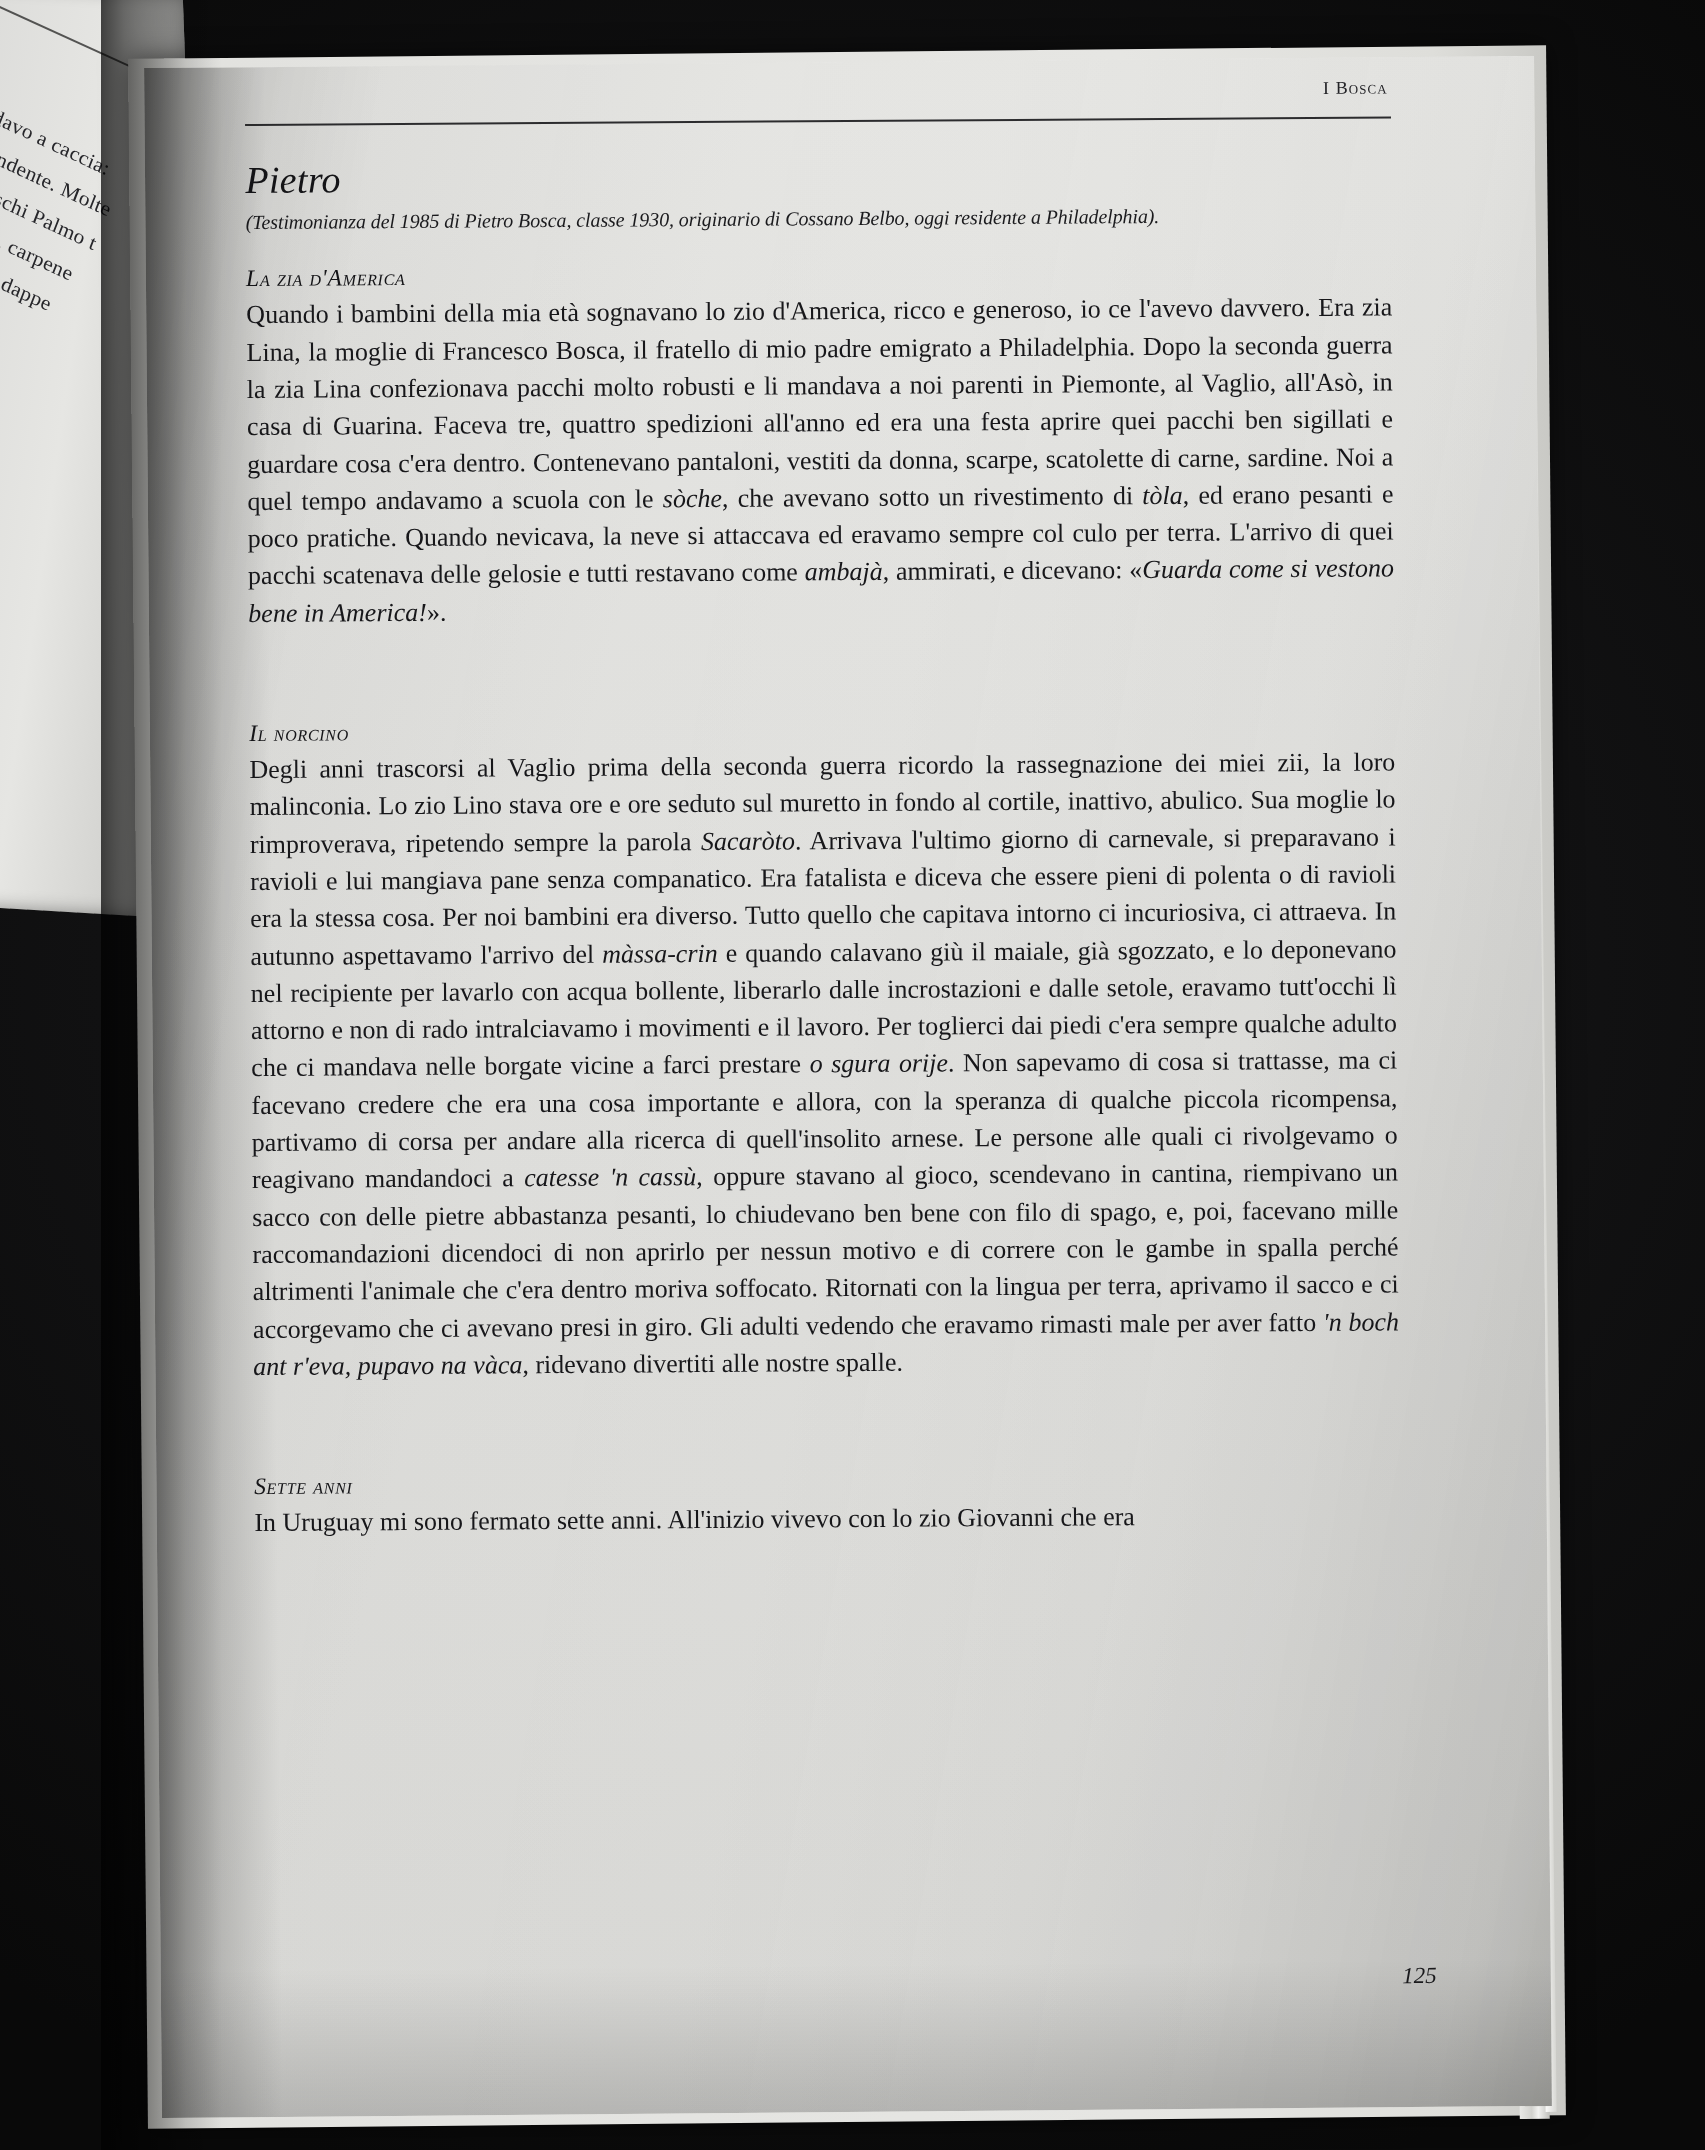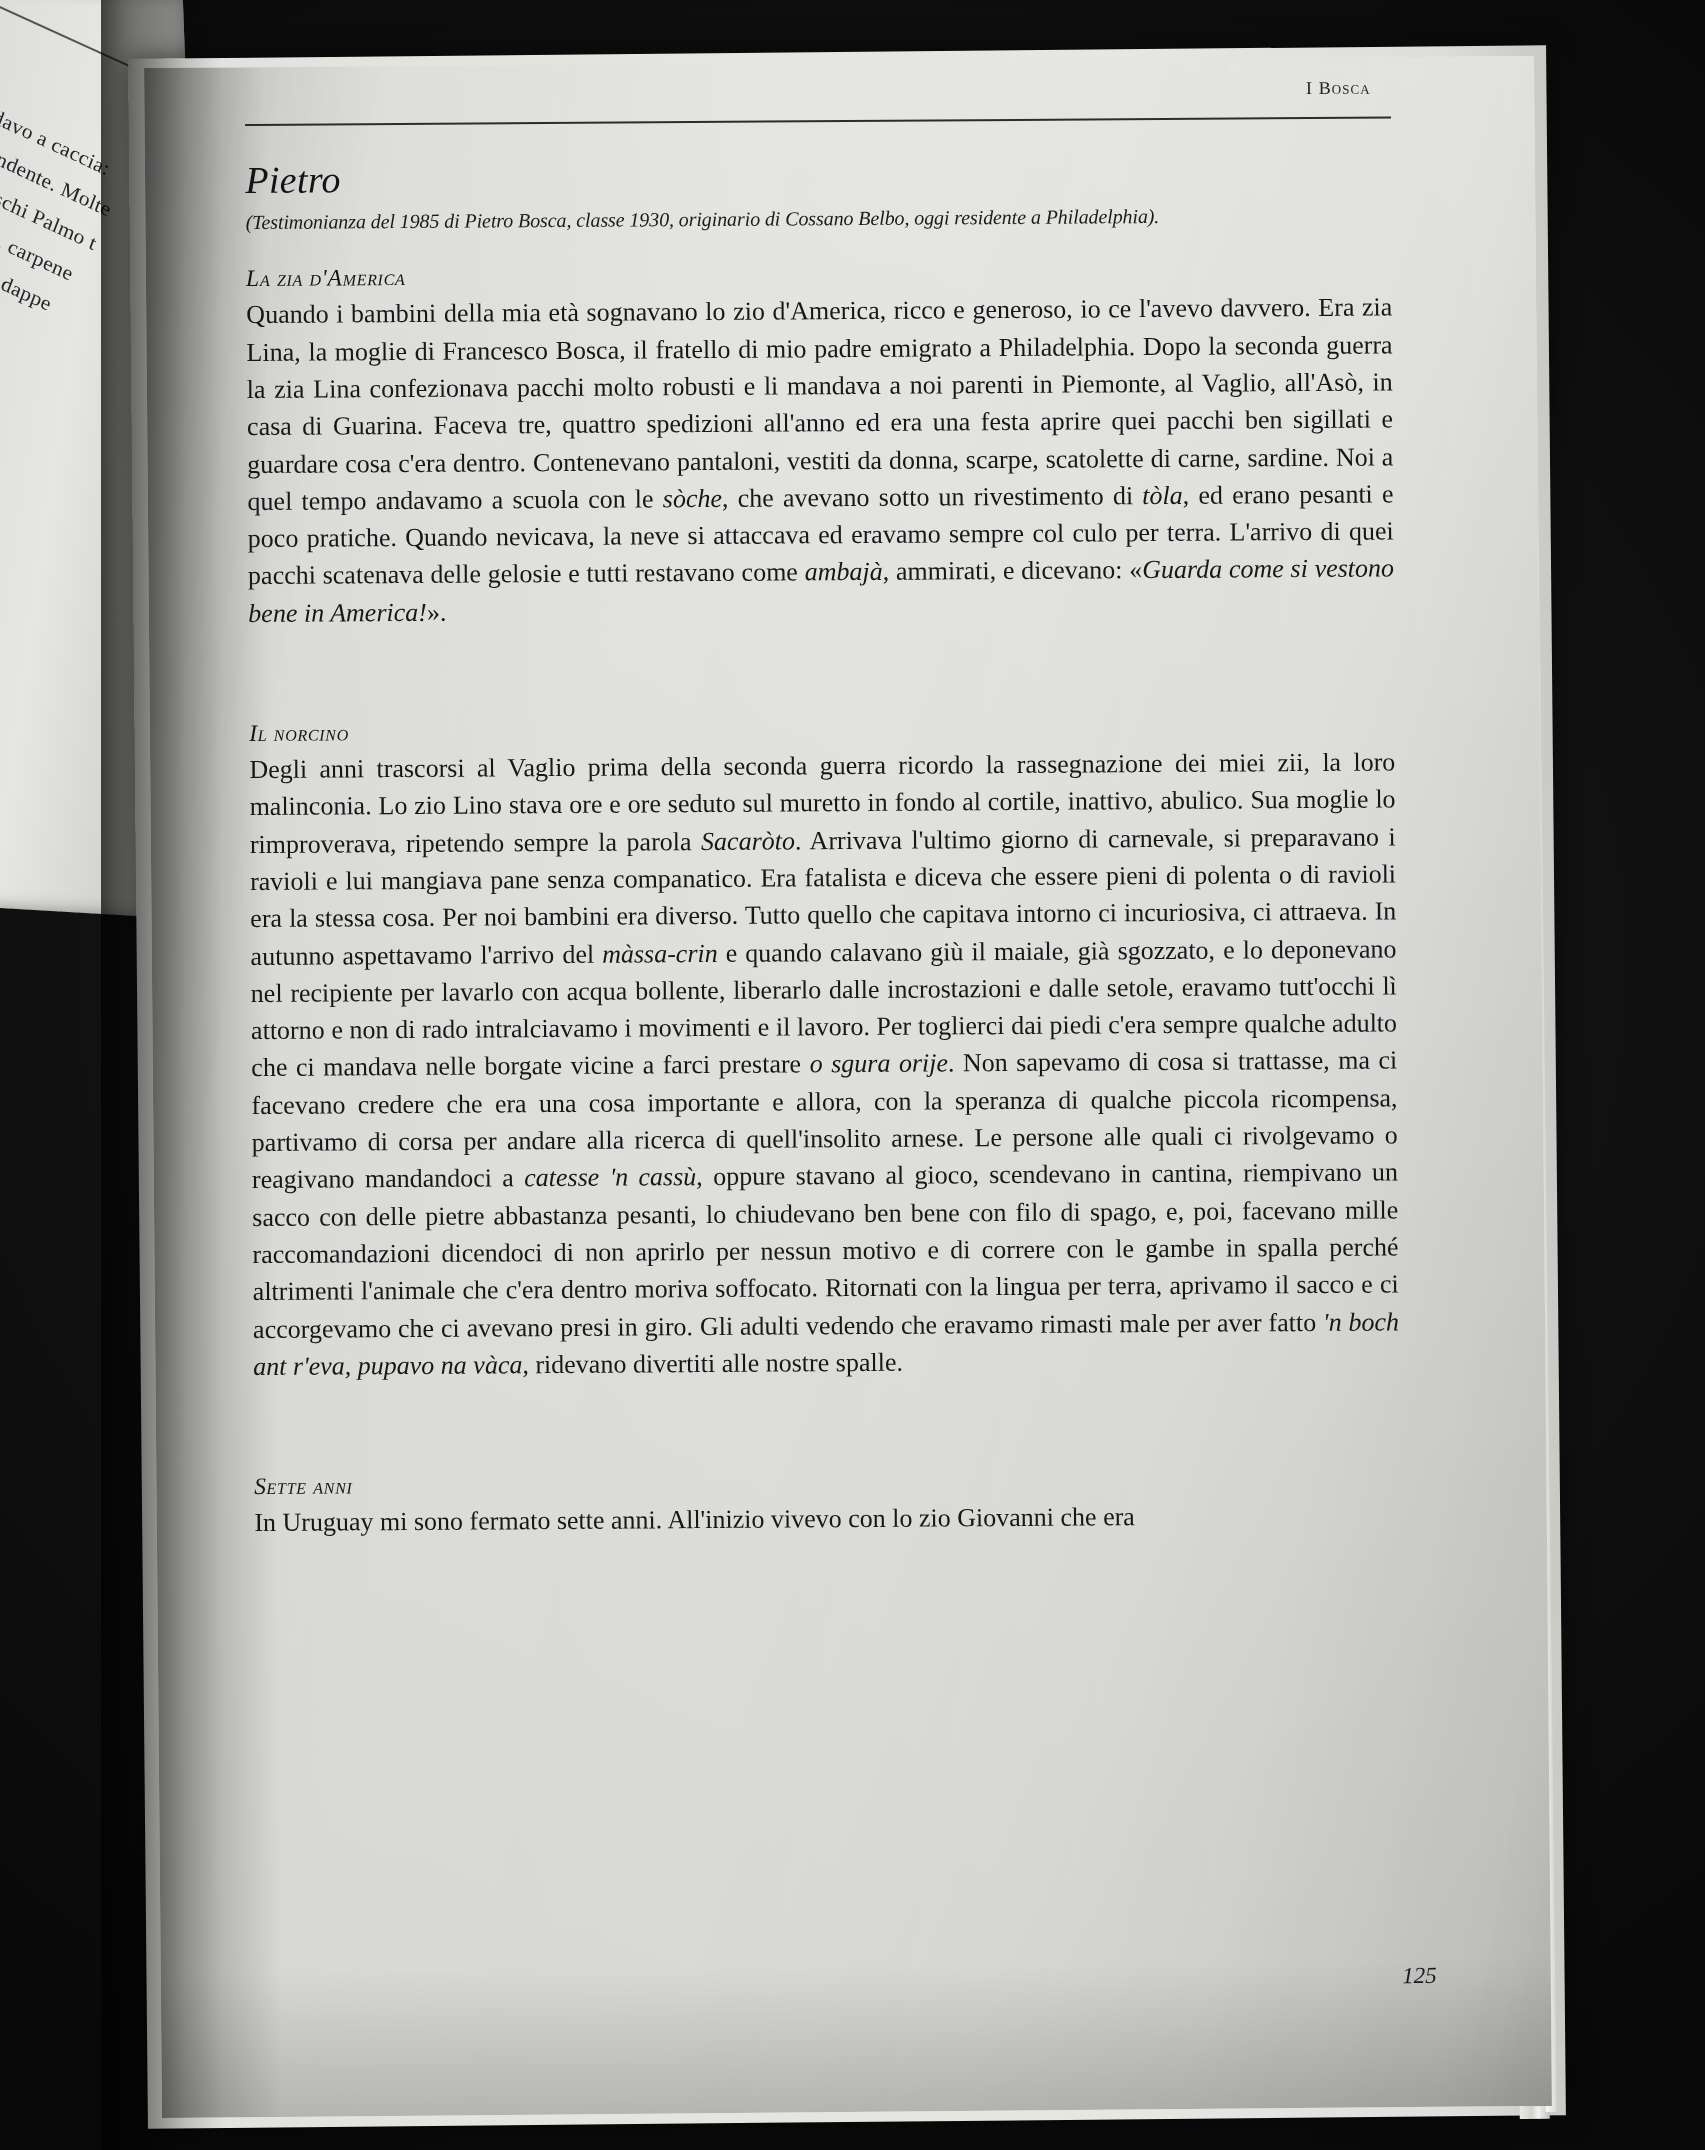--- a/index.html
+++ b/index.html
@@ -160,21 +160,21 @@
     transform: rotate(0.12deg);
     color: #17171a;
   }
 
   .header-row {
     position: relative;
     height: 50px;
   }
   .running-head {
     position: absolute;
-    right: 20px;
+    right: 3px;
     top: 0;
     font-size: 18px;
     font-variant: small-caps;
     letter-spacing: 1.1px;
     color: #232327;
   }
   .head-rule {
     position: absolute;
     left: 0;
     right: 0;

